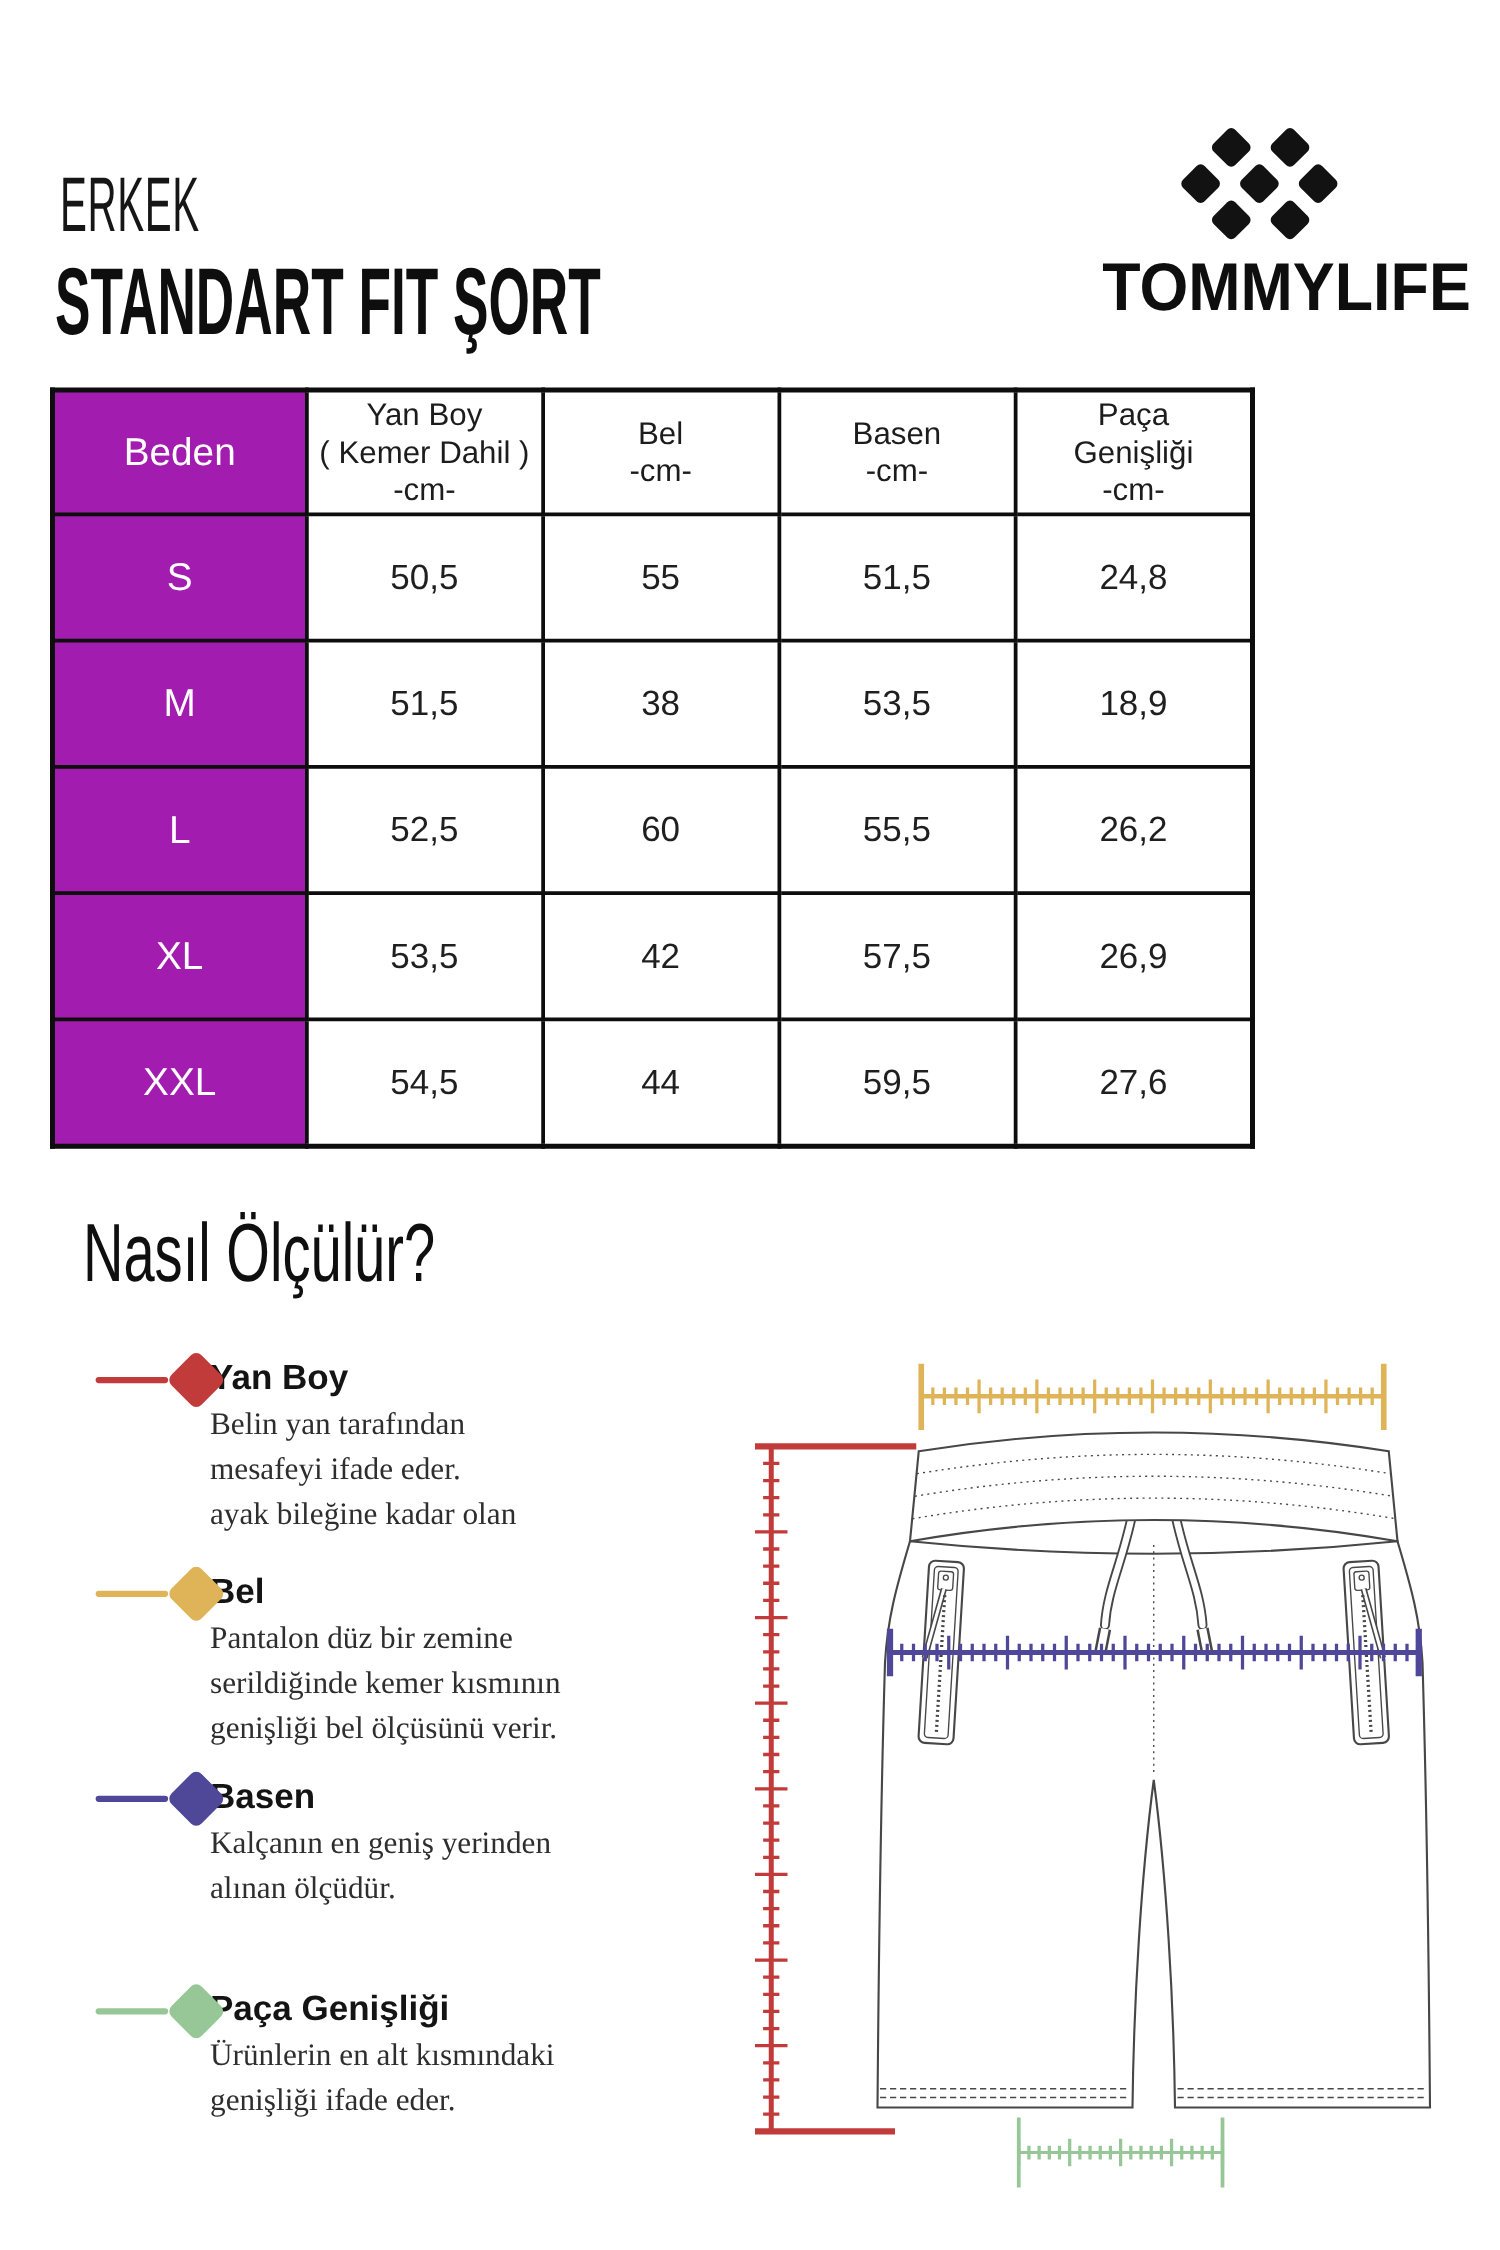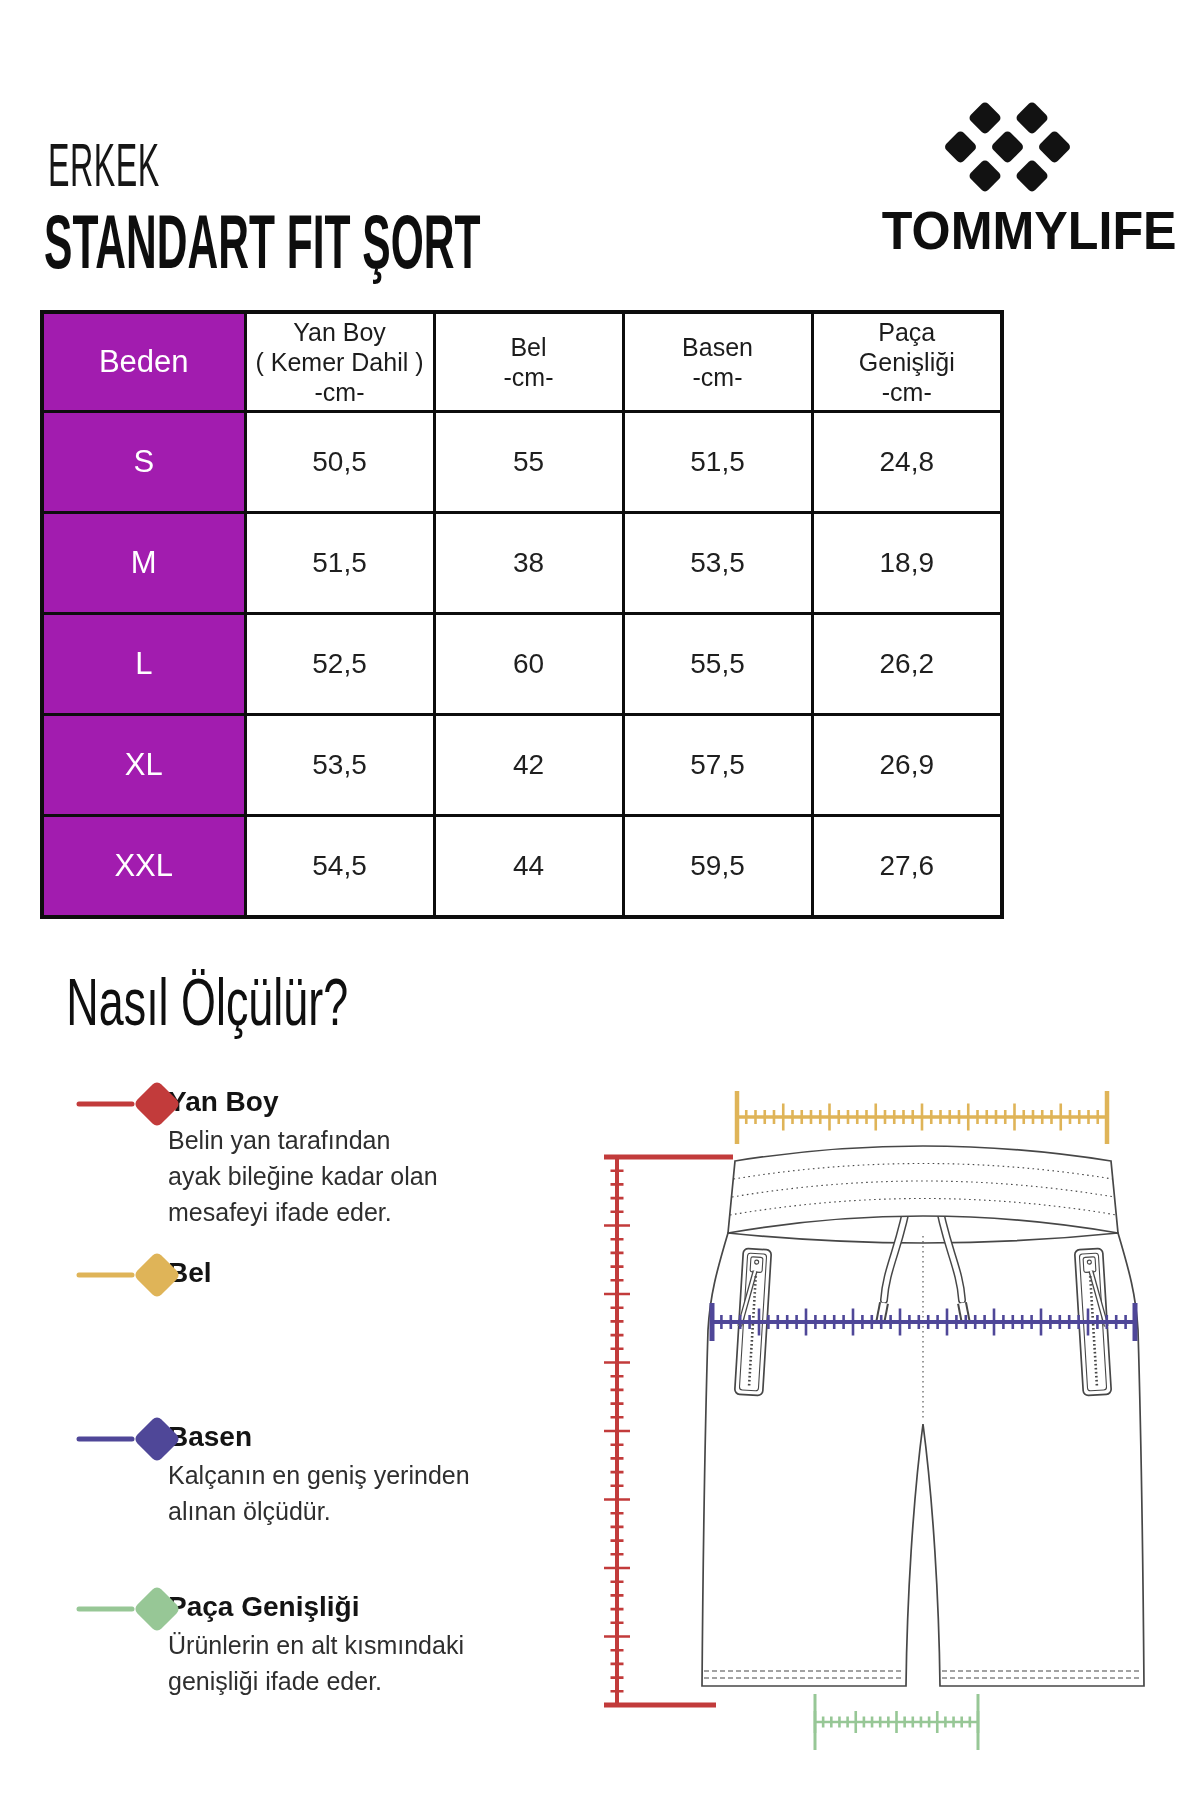--- a/index.html
+++ b/index.html
@@ -31,21 +31,21 @@
   .hl{display:block;}
 
   
   .section-title-wrap{position:absolute;left:0;top:966px;width:1122px;text-align:left;}
   .section-title{display:inline-block;font-size:66px;font-weight:400;color:#0f0f0f;
       transform:scaleX(0.68);transform-origin:center top;line-height:1.1;white-space:nowrap;}
 
   
   .legend-item{position:absolute;left:60px;width:470px;padding-left:108px;box-sizing:border-box;}
   .legend-title{font-size:28px;font-weight:700;color:#141414;line-height:34px;}
-  .legend-desc{margin-top:3px;font-size:25px;line-height:36px;color:#2e2e2e;}
+  .legend-desc{margin-top:3px;font-size:25px;line-height:36px;color:#2e2e2e;font-family:Liberation Serif, serif;}
   .legend-desc span{display:block;}
   .marker{position:absolute;left:14px;top:-11px;width:112px;height:60px;}
   .marker .bar{stroke-width:5;stroke-linecap:round;fill:none;}
   .c-yanboy .bar{stroke:var(--yanboy);} .c-yanboy .dia{fill:var(--yanboy);}
   .c-bel .bar{stroke:var(--bel);}       .c-bel .dia{fill:var(--bel);}
   .c-basen .bar{stroke:var(--basen);}   .c-basen .dia{fill:var(--basen);}
   .c-paca .bar{stroke:var(--paca);}     .c-paca .dia{fill:var(--paca);}
 
   
   .diagram{position:absolute;left:470px;top:1050px;}
@@ -165,31 +165,36 @@
   </div>
 
   <div class="legend-item" style="top:1085px">
     <svg class="marker c-yanboy" viewBox="0 0 112 60">
       <path class="bar" d="M5,30 H58"></path>
       <rect class="dia" x="66" y="13" width="34" height="34" rx="6" transform="rotate(45 83 30)"></rect>
     </svg>
     <div class="legend-title">Yan Boy</div>
     <div class="legend-desc">
       <span>Belin yan tarafından</span>
+      <span>mesafeyi ifade eder.</span>
       <span>ayak bileğine kadar olan</span>
-      <span>mesafeyi ifade eder.</span>
     </div>
   </div>
 
   <div class="legend-item" style="top:1256px">
     <svg class="marker c-bel" viewBox="0 0 112 60">
       <path class="bar" d="M5,30 H58"></path>
       <rect class="dia" x="66" y="13" width="34" height="34" rx="6" transform="rotate(45 83 30)"></rect>
     </svg>
     <div class="legend-title">Bel</div>
+    <div class="legend-desc">
+      <span>Pantalon düz bir zemine</span>
+      <span>serildiğinde kemer kısmının</span>
+      <span>genişliği bel ölçüsünü verir.</span>
+    </div>
   </div>
 
   <div class="legend-item" style="top:1420px">
     <svg class="marker c-basen" viewBox="0 0 112 60">
       <path class="bar" d="M5,30 H58"></path>
       <rect class="dia" x="66" y="13" width="34" height="34" rx="6" transform="rotate(45 83 30)"></rect>
     </svg>
     <div class="legend-title">Basen</div>
     <div class="legend-desc">
       <span>Kalçanın en geniş yerinden</span>

